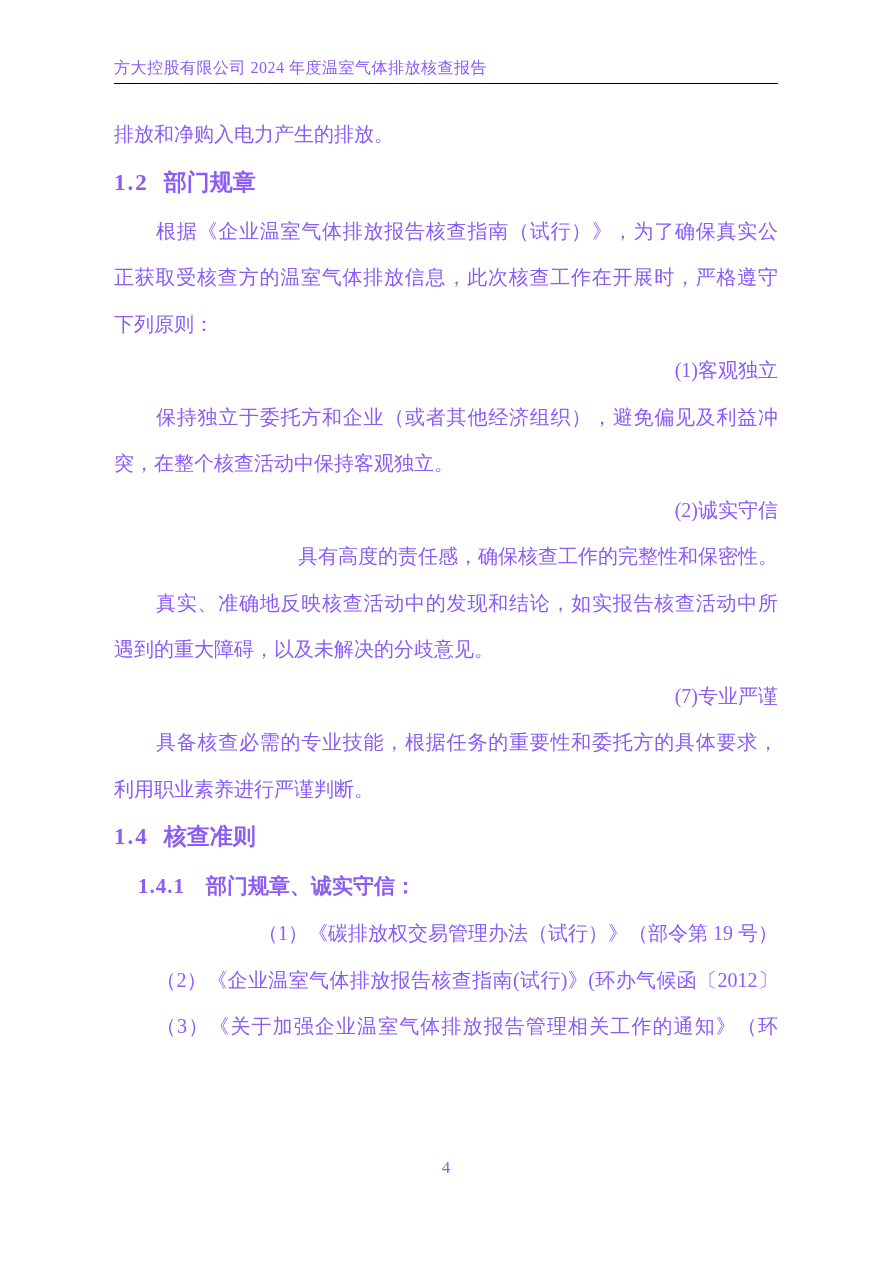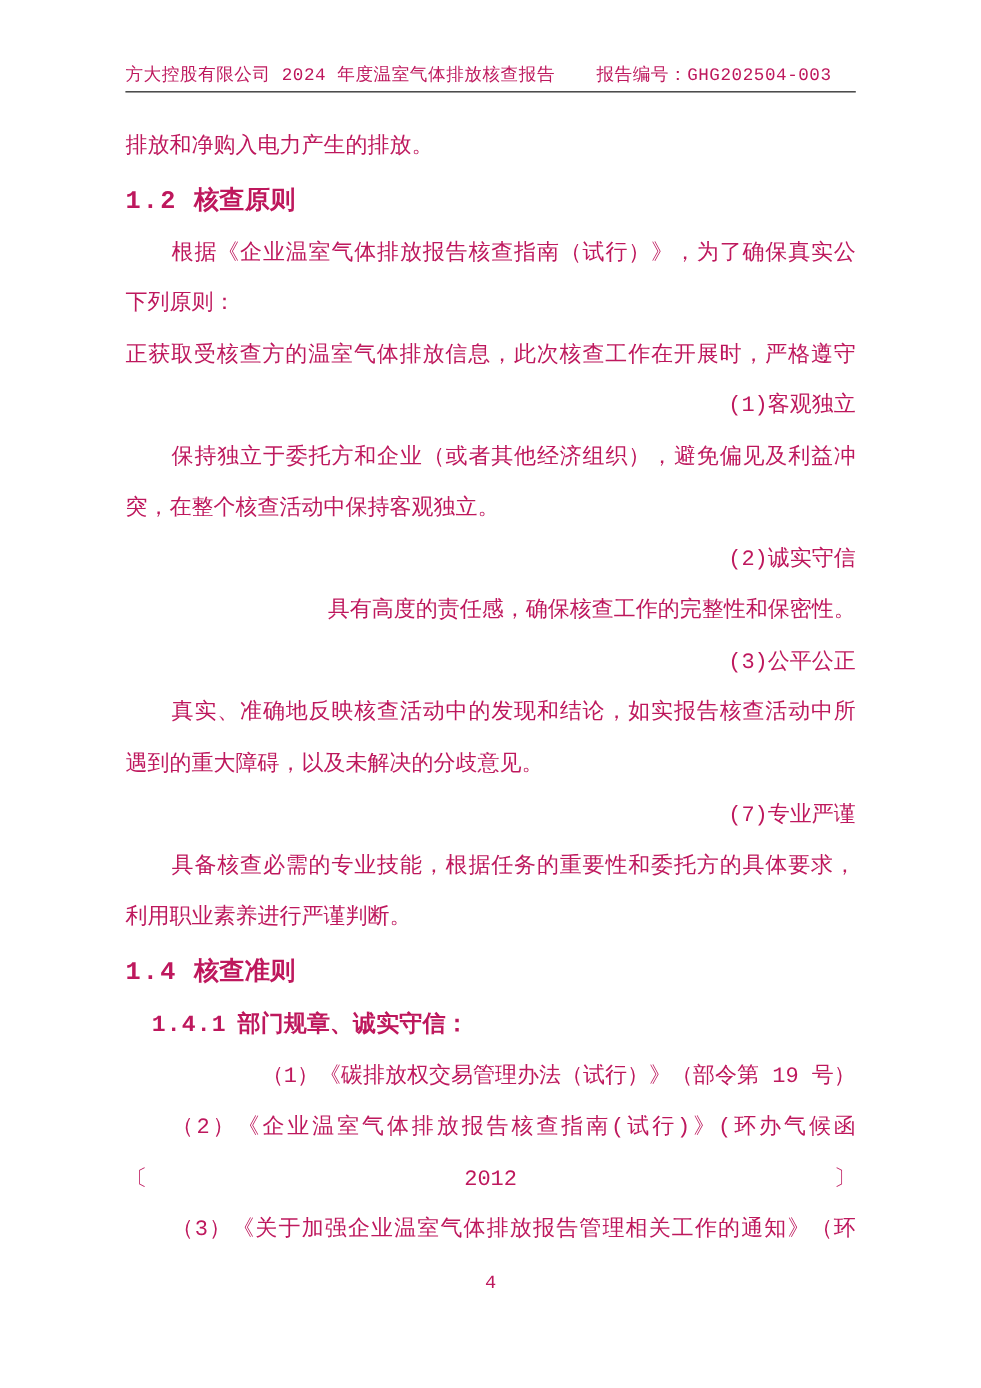--- a/index.html
+++ b/index.html
@@ -1,22 +1,22 @@
 <!DOCTYPE html>
 <html lang="zh"><head>
 <meta charset="utf-8">
 <style>
   html, body { margin: 0; padding: 0; background: #ffffff; }
   .page {
     position: relative;
     width: 892px;
     height: 1262px;
     background: #ffffff;
-    color: #be185d;
-    font-family: Liberation Mono, monospace;
+    color: #8b5cf6;
+    font-family: Liberation Serif, serif;
     overflow: hidden;
   }
   .header {
     position: absolute;
     left: 114px;
     top: 58px;
     width: 664px;
     display: flex;
     justify-content: space-between;
     align-items: flex-end;
@@ -44,55 +44,53 @@
     line-height: 50px;
   }
   h2.sec .num { margin-right: 15px; letter-spacing: 2px; }
   h3.sec {
     margin: 0;
     font-size: 21px;
     font-weight: bold;
     line-height: 48px;
     text-indent: 24px;
   }
-  h3.sec .num { margin-right: 10px; letter-spacing: 1px; }
+  h3.sec .num { margin-right: 21px; letter-spacing: 1px; }
   .footer {
     position: absolute;
     left: 0;
     top: 1158px;
     width: 892px;
     text-align: center;
     font-size: 17px;
   }
 </style>
 </head>
 <body>
 
 <div class="page">
 
   <div class="header">
     <span class="header-left">方大控股有限公司 2024 年度温室气体排放核查报告</span>
-    <span class="header-right">报告编号：GHG202504-003</span>
   </div>
 
   <div class="content">
 
     <div class="line">排放和净购入电力产生的排放。</div>
 
-    <h2 class="sec"><span class="num">1.2</span><span>核查原则</span></h2>
+    <h2 class="sec"><span class="num">1.2</span><span>部门规章</span></h2>
 
     <div class="line indent full">根据《企业温室气体排放报告核查指南（试行）》，为了确保真实公</div>
+    <div class="line full">正获取受核查方的温室气体排放信息，此次核查工作在开展时，严格遵守</div>
     <div class="line">下列原则：</div>
-    <div class="line full">正获取受核查方的温室气体排放信息，此次核查工作在开展时，严格遵守</div>
     <div class="line indent">(1)客观独立</div>
     <div class="line indent full">保持独立于委托方和企业（或者其他经济组织），避免偏见及利益冲</div>
     <div class="line">突，在整个核查活动中保持客观独立。</div>
     <div class="line indent">(2)诚实守信</div>
     <div class="line indent">具有高度的责任感，确保核查工作的完整性和保密性。</div>
-    <div class="line indent">(3)公平公正</div>
     <div class="line indent full">真实、准确地反映核查活动中的发现和结论，如实报告核查活动中所</div>
     <div class="line">遇到的重大障碍，以及未解决的分歧意见。</div>
     <div class="line indent">(7)专业严谨</div>
     <div class="line indent full">具备核查必需的专业技能，根据任务的重要性和委托方的具体要求，</div>
     <div class="line">利用职业素养进行严谨判断。</div>
 
     <h2 class="sec"><span class="num">1.4</span><span>核查准则</span></h2>
 
     <h3 class="sec"><span class="num">1.4.1</span><span>部门规章、诚实守信：</span></h3>
 

